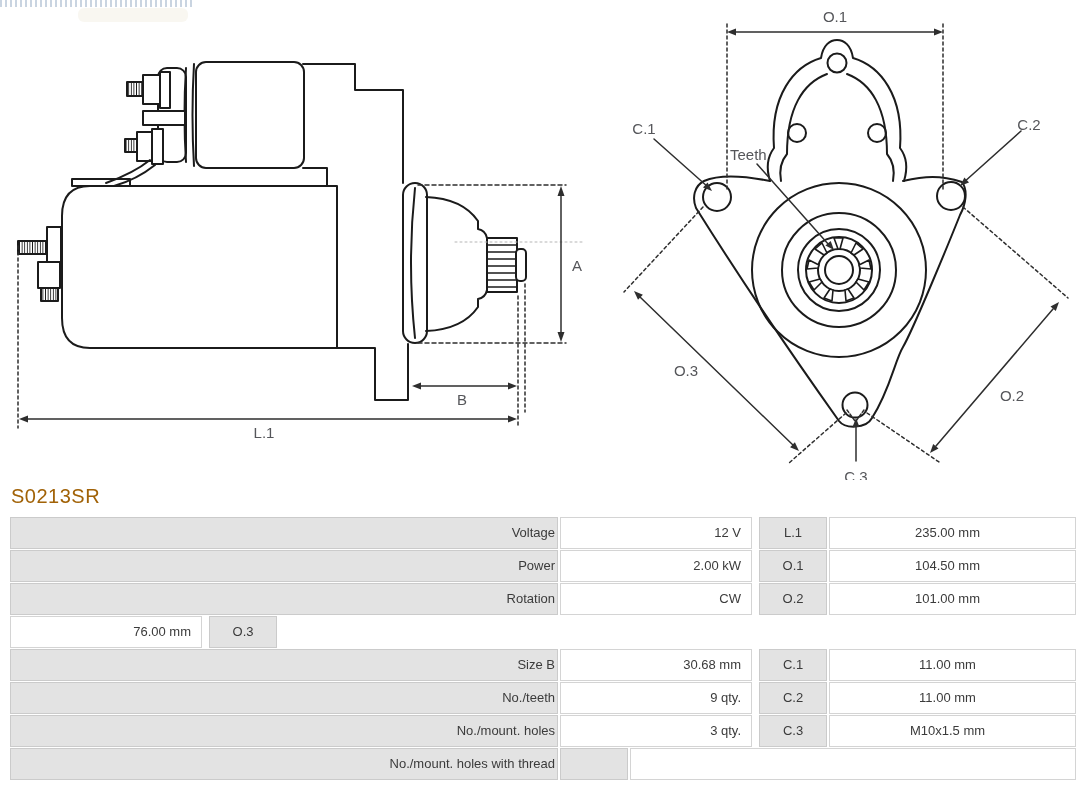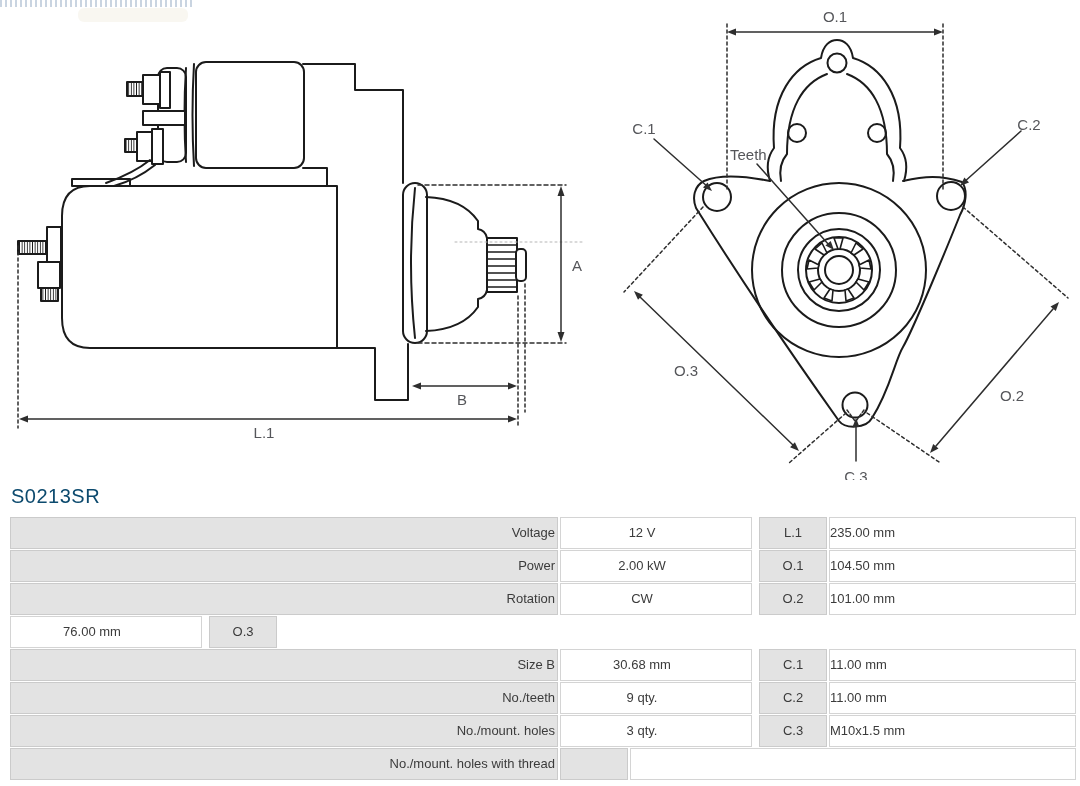--- a/index.html
+++ b/index.html
@@ -13,35 +13,35 @@
     background:repeating-linear-gradient(90deg,#9db1c8 0 2px,rgba(255,255,255,0) 2px 5px);
   }
   .watermark2{
     position:absolute;left:78px;top:8px;width:110px;height:14px;opacity:.35;
     background:#efe7d6;border-radius:6px;
   }
   .drawing-svg{position:absolute;left:0;top:0;}
 
   .part-number{
     position:absolute;left:11px;top:485px;font-size:20px;line-height:22px;
-    color:#0c4a6e;letter-spacing:.5px;
+    color:#a16207;letter-spacing:.5px;
   }
 
   .spec-table{position:absolute;left:10px;top:517px;width:1066px;}
   .spec-row{display:flex;height:32px;margin-bottom:1px;}
   .cell{
     box-sizing:border-box;height:32px;line-height:30px;font-size:13px;
     color:#3b3b3b;white-space:nowrap;overflow:hidden;
   }
   .cell.gray{background:#e3e3e3;border:1px solid #cbcbcb;}
   .cell.white{background:#ffffff;border:1px solid #d4d4d4;}
   .c-label{width:548px;margin-right:2px;text-align:right;padding-right:2px;}
-  .c-value{width:192px;margin-right:7px;text-align:center;padding-right:28px;}
+  .c-value{width:192px;margin-right:7px;text-align:right;padding-right:10px;}
   .c-label2{width:68px;margin-right:2px;text-align:center;}
-  .c-value2{flex:1;text-align:left;padding-right:10px;}
+  .c-value2{flex:1;text-align:center;padding-right:10px;}
 
   svg text{font-family:"Liberation Sans",sans-serif;fill:#55565a;font-size:15px;}
 </style>
 </head>
 <body>
 
 <div class="watermark"></div>
 <div class="watermark2"></div>
 
 <svg class="drawing-svg" width="1080" height="480" viewBox="0 0 1080 480">

